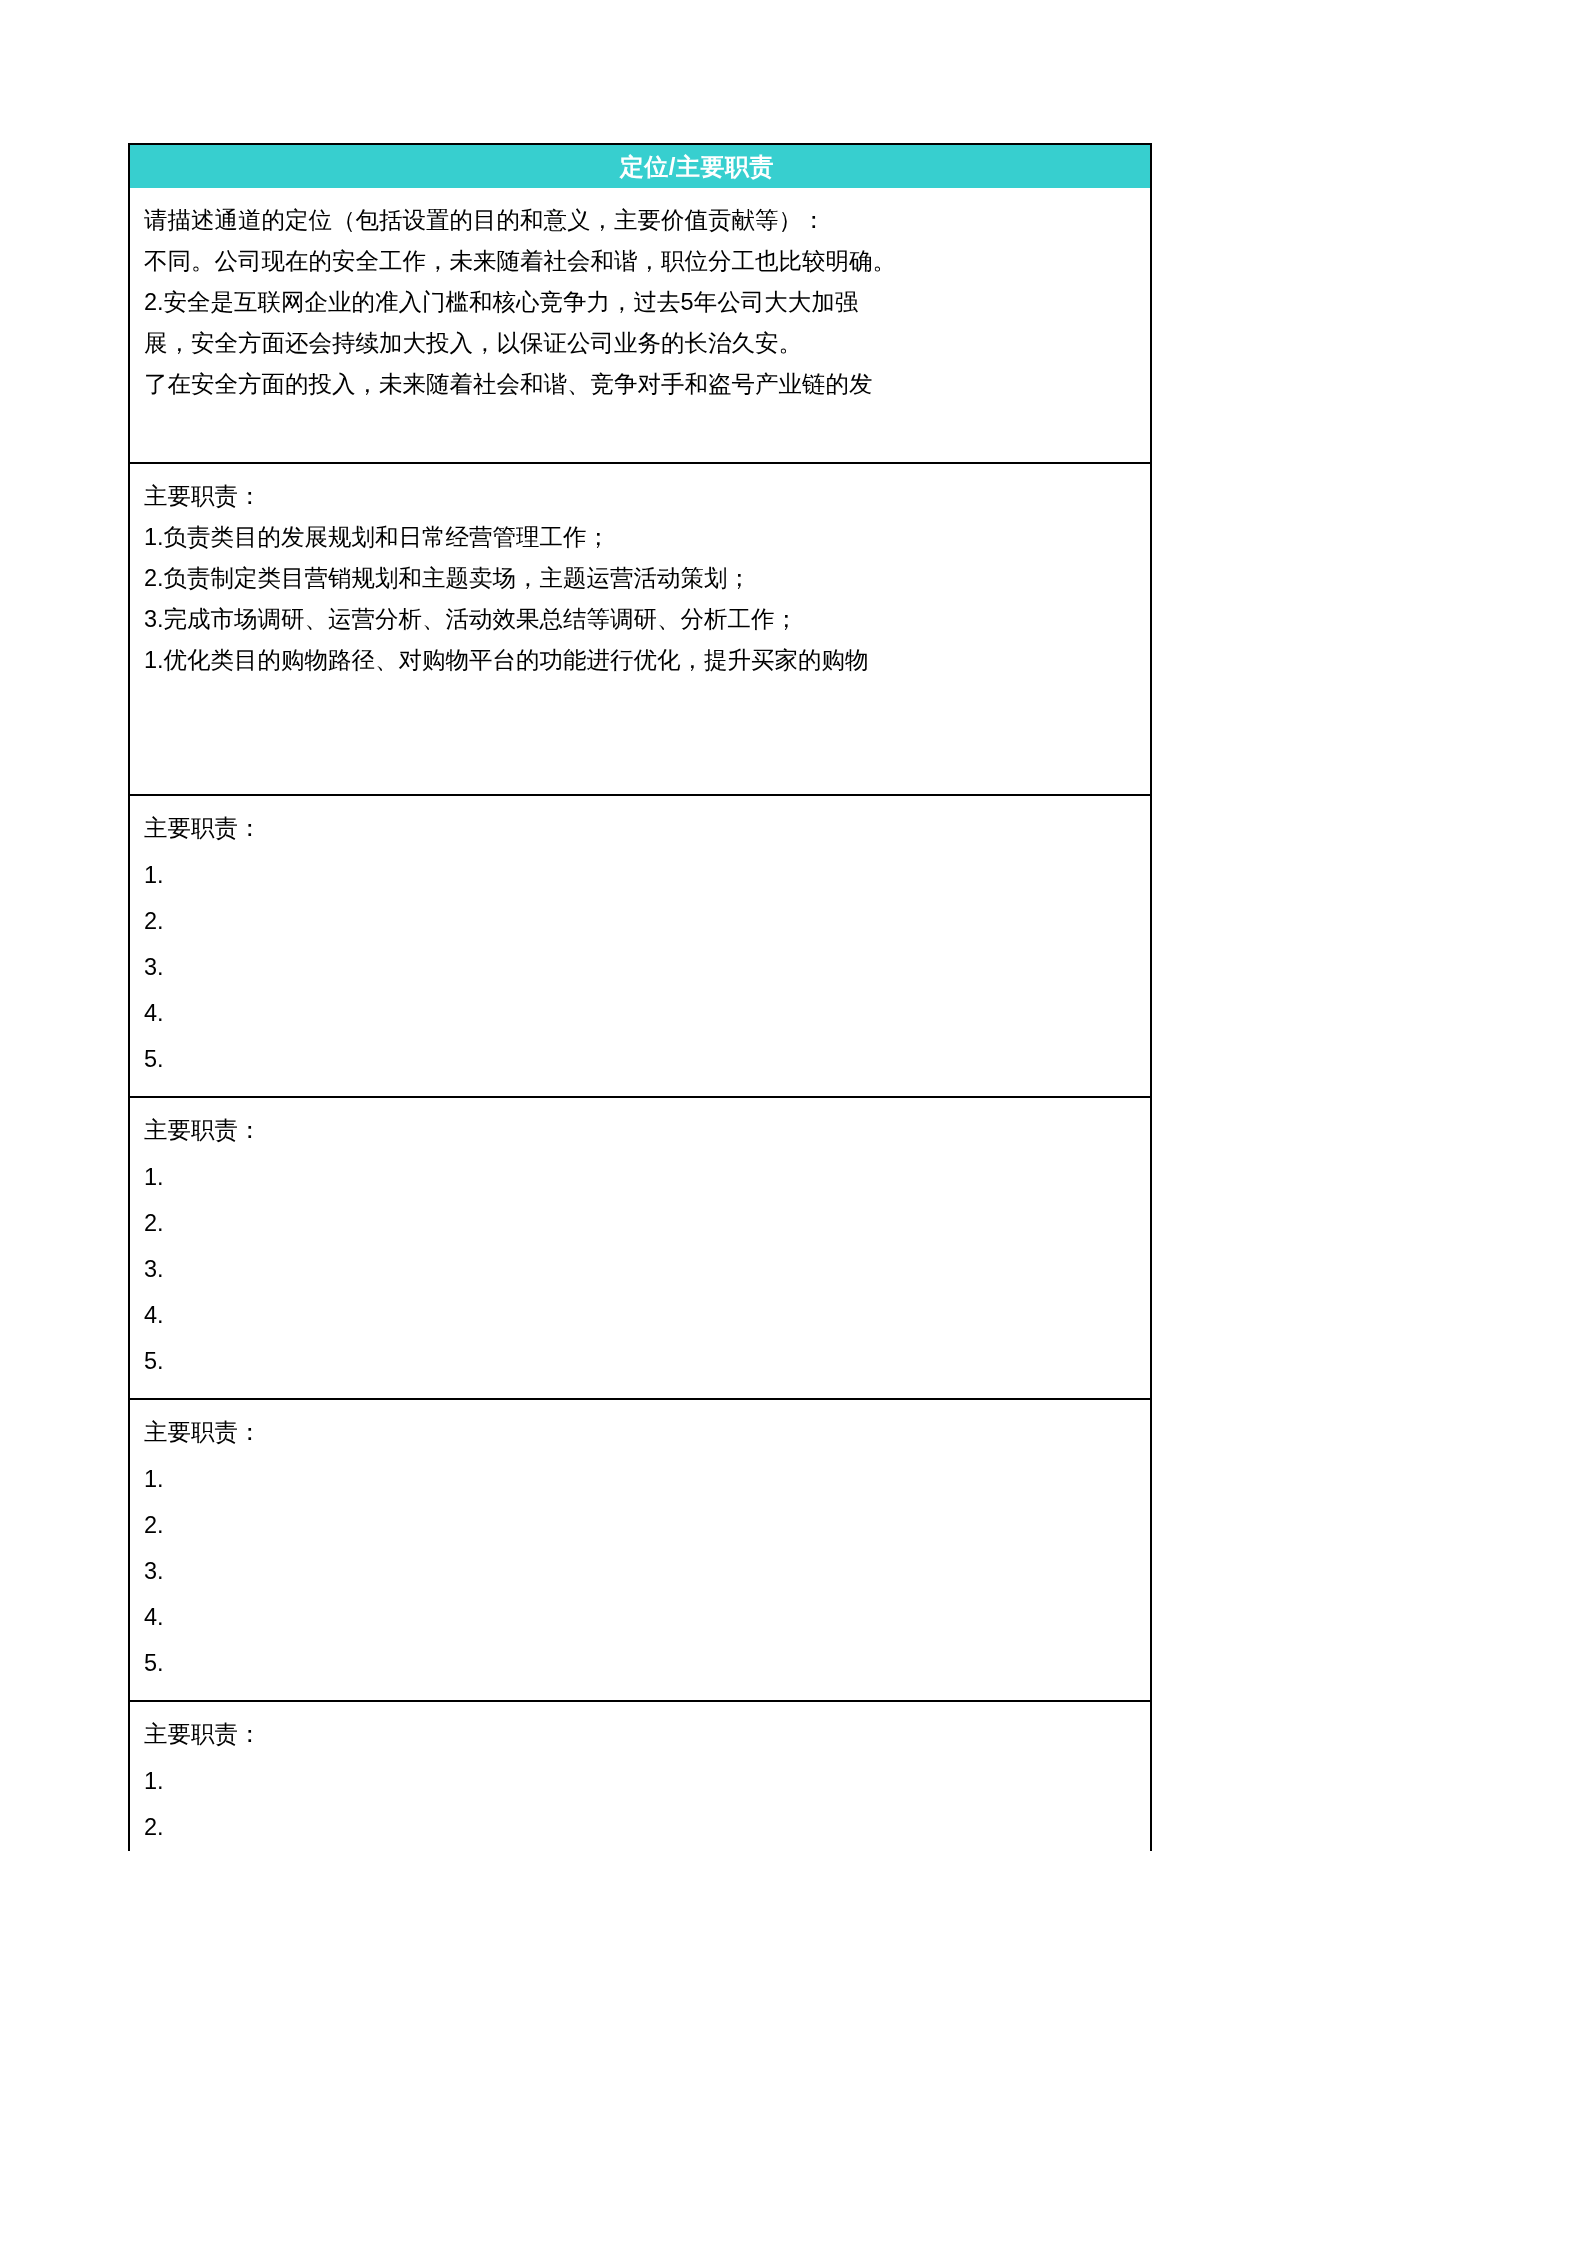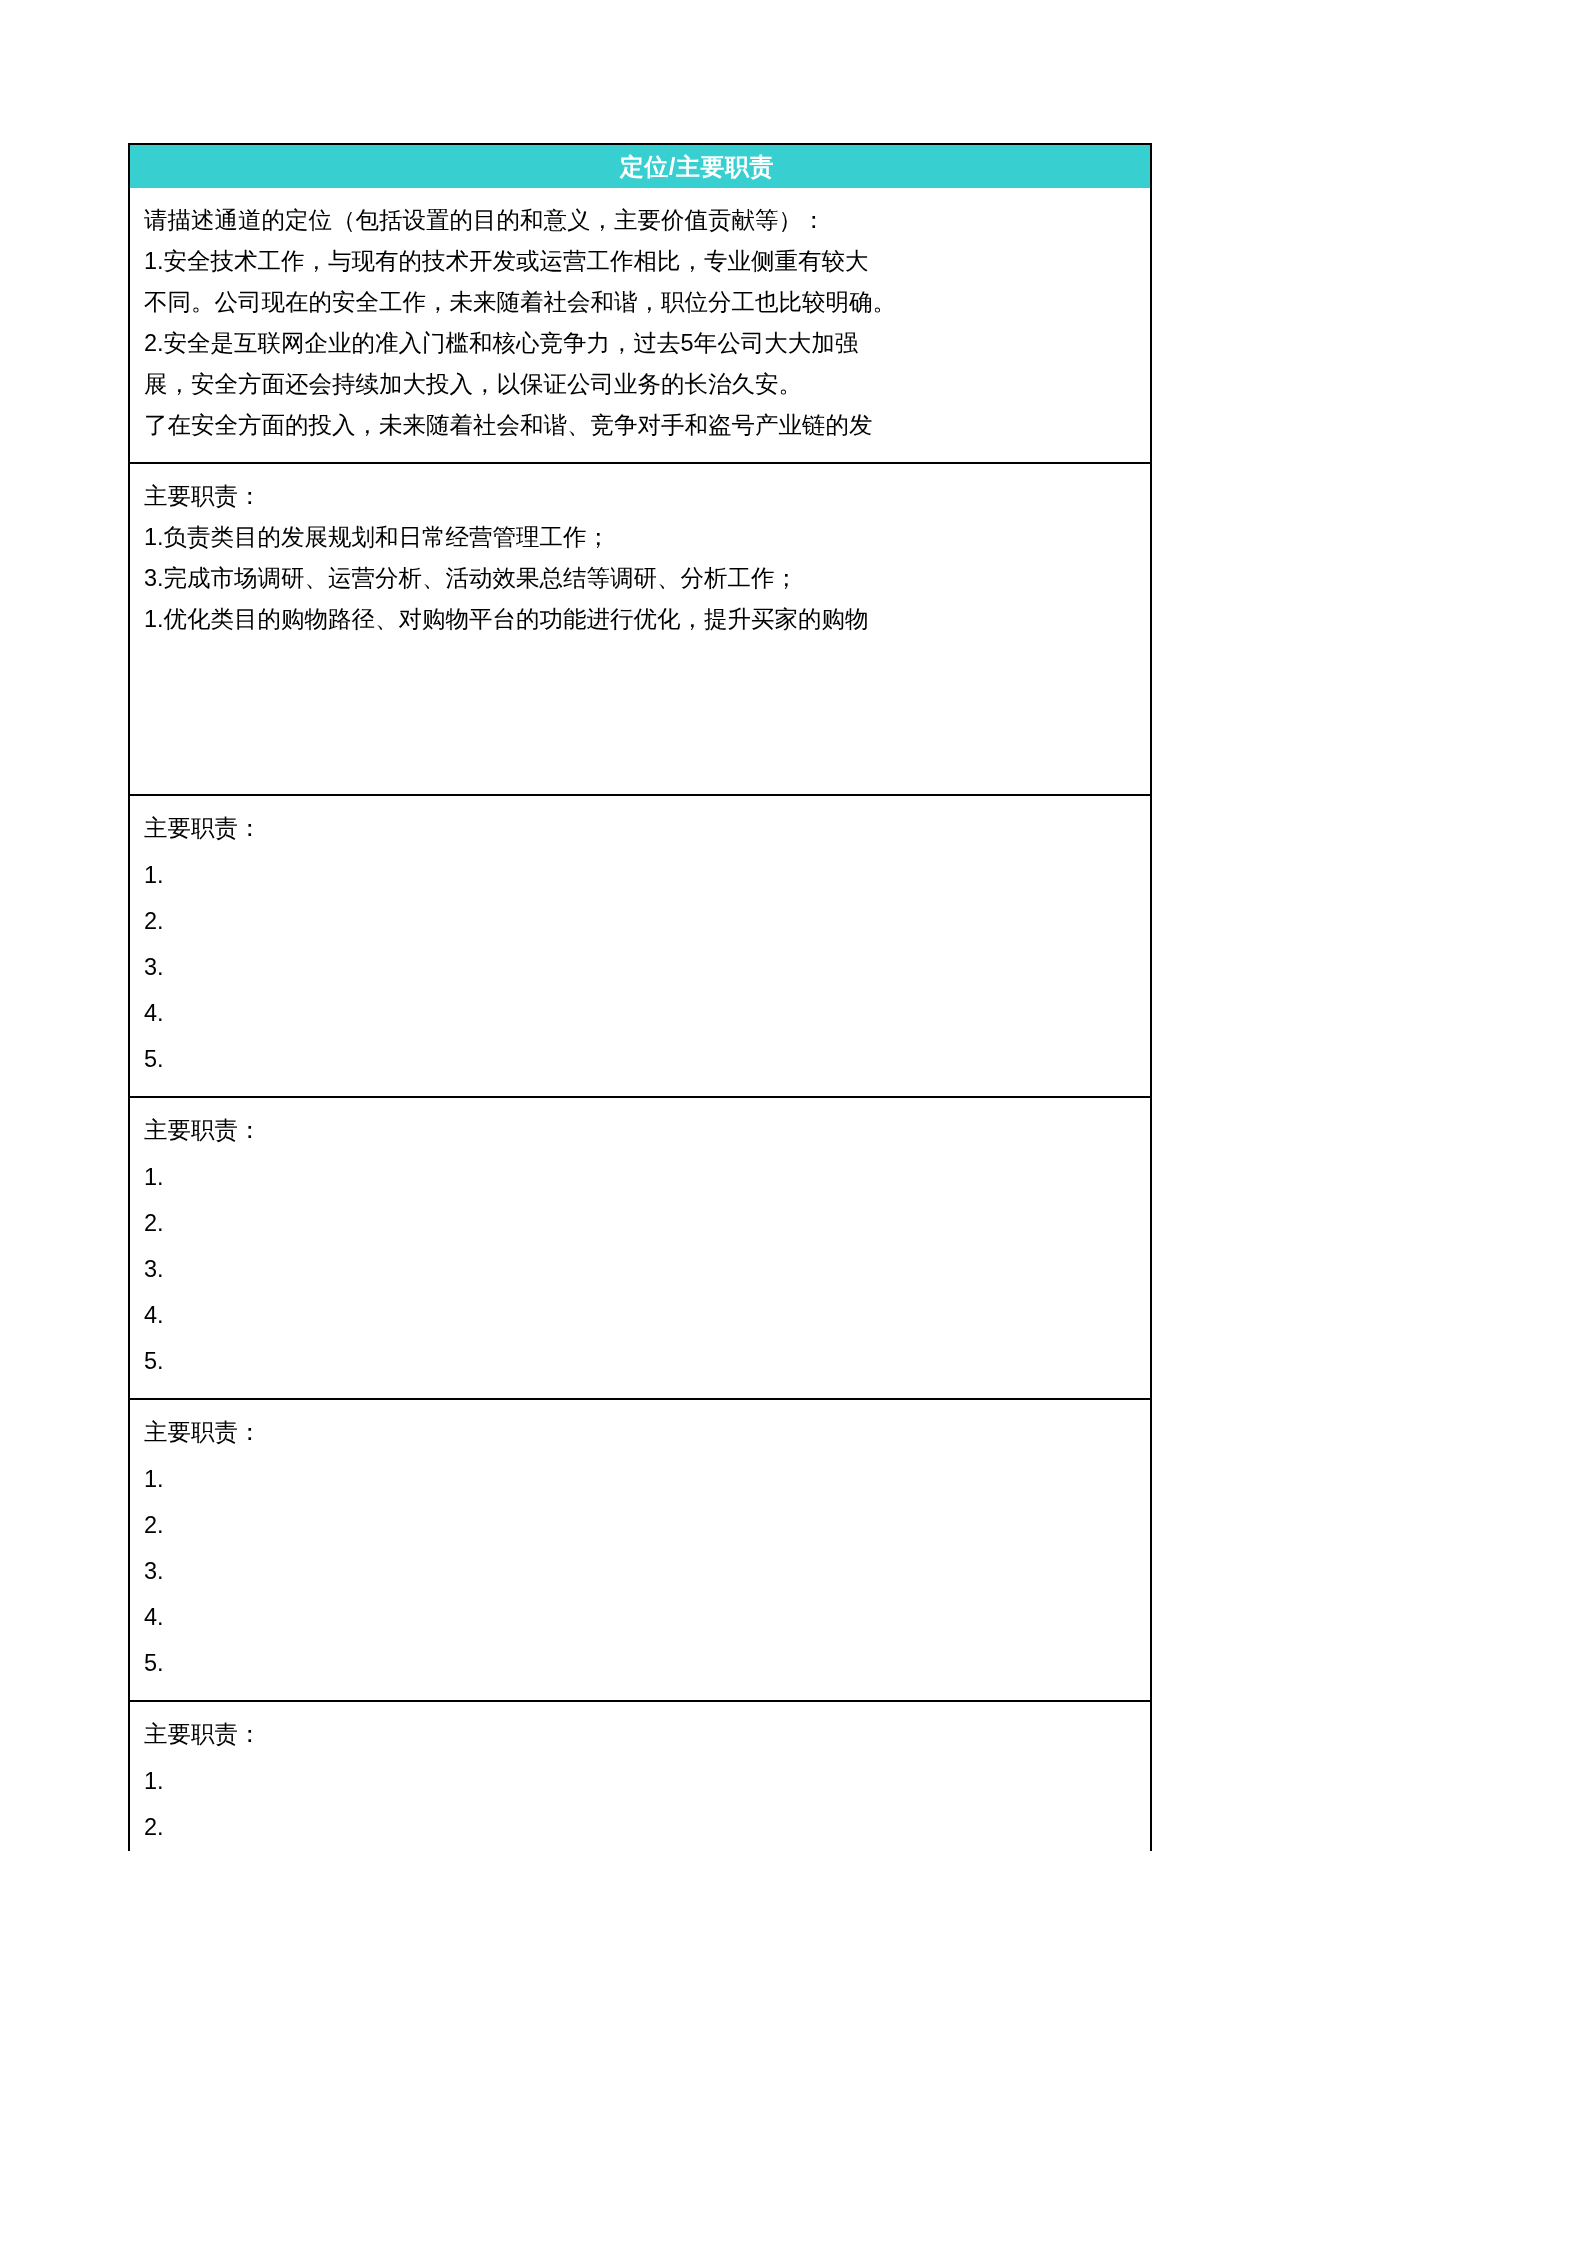--- a/index.html
+++ b/index.html
@@ -83,30 +83,30 @@
 
 <div class="sheet">
   <div class="table-wrap">
 
     <div class="header-band">
       <span class="header-title">定位/主要职责</span>
     </div>
 
     <div class="cell cell-intro">
       <div class="line">请描述通道的定位（包括设置的目的和意义，主要价值贡献等）：</div>
-      <div class="line">1.安全技术工作，与现有的技术开发或运营工作相比，专业侧重有较大</div>
       <div class="line">不同。公司现在的安全工作，未来随着社会和谐，职位分工也比较明确。</div>
       <div class="line">2.安全是互联网企业的准入门槛和核心竞争力，过去5年公司大大加强</div>
       <div class="line">展，安全方面还会持续加大投入，以保证公司业务的长治久安。</div>
       <div class="line">了在安全方面的投入，未来随着社会和谐、竞争对手和盗号产业链的发</div>
     </div>
 
     <div class="cell cell-duties">
       <div class="line">主要职责：</div>
       <div class="line">1.负责类目的发展规划和日常经营管理工作；</div>
+      <div class="line">2.负责制定类目营销规划和主题卖场，主题运营活动策划；</div>
       <div class="line">3.完成市场调研、运营分析、活动效果总结等调研、分析工作；</div>
       <div class="line">1.优化类目的购物路径、对购物平台的功能进行优化，提升买家的购物</div>
     </div>
 
     <div class="cell cell-blank">
       <div class="blank-head">主要职责：</div>
       <div class="blank-item">1.</div>
       <div class="blank-item">2.</div>
       <div class="blank-item">3.</div>
       <div class="blank-item">4.</div>

